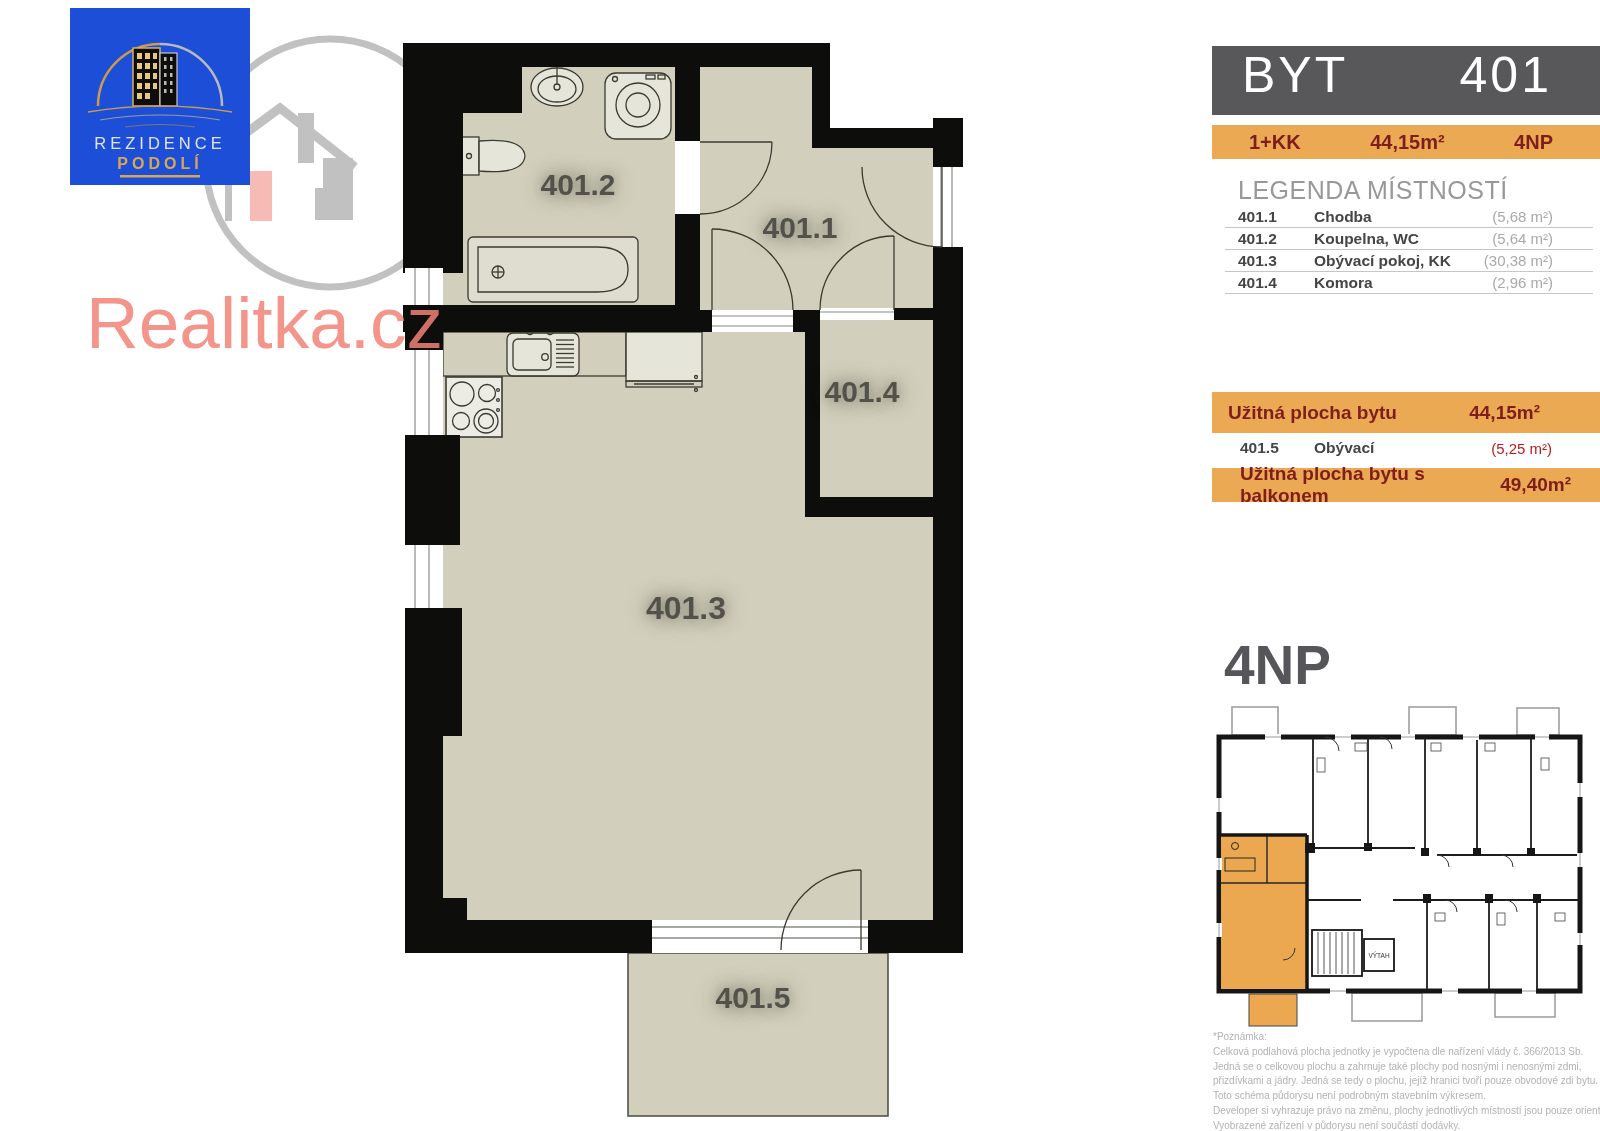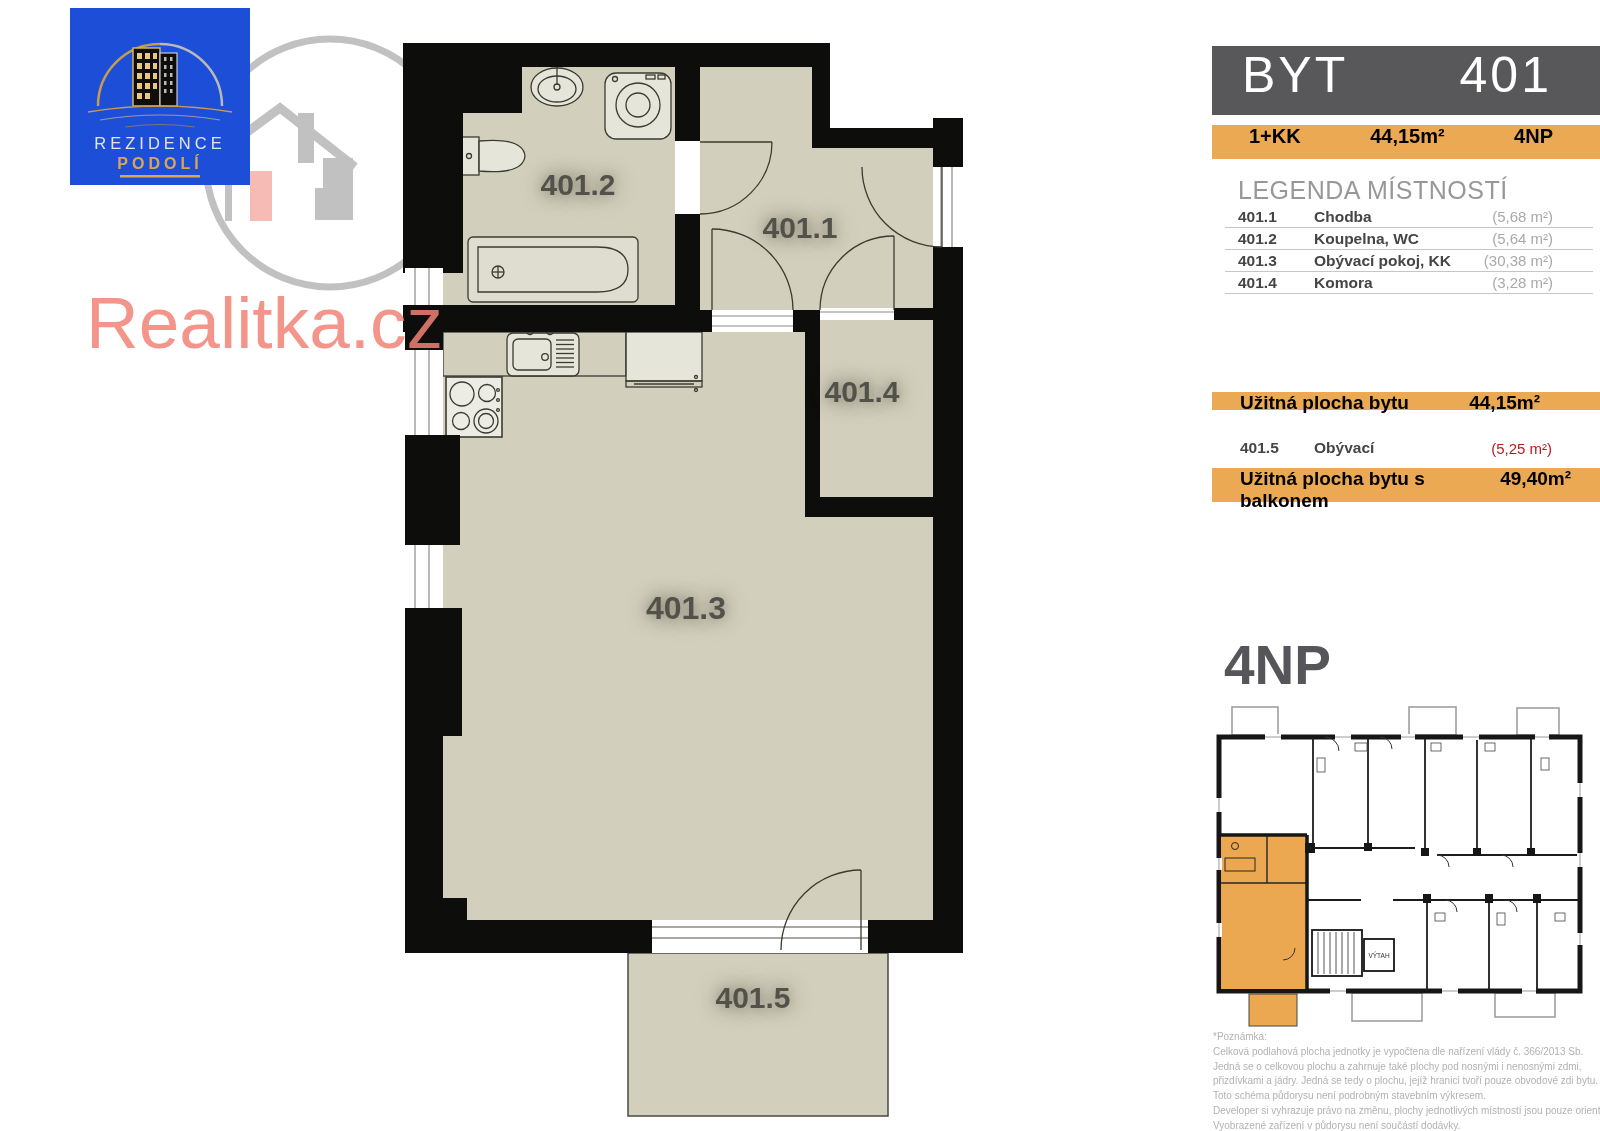--- a/index.html
+++ b/index.html
@@ -16,35 +16,35 @@
   #logo{left:70px;top:8px;width:180px;height:177px;background:#1d4ed8;z-index:5;}
   #logo svg{display:block;}
 
   
   #plan{left:400px;top:30px;z-index:2;}
   .room-label{z-index:3;color:#52524a;font-weight:bold;font-size:30px;
               transform:translate(-50%,-50%);white-space:nowrap;
               text-shadow:0 0 13px rgba(70,67,52,.55),0 0 28px rgba(70,67,52,.33);}
 
   
-  .bar{background:#eaa952;color:#000000;display:flex;}
+  .bar{background:#eaa952;color:#7f1d1d;display:flex;align-items:center;}
   #header-bar{left:1212px;top:46px;width:388px;height:69px;background:#58585a;color:#fff;
               display:flex;align-items:center;justify-content:space-between;
               padding:0 48px 12px 30px;box-sizing:border-box;font-size:50px;font-weight:300;letter-spacing:3px;gap:47px;}
   #summary-bar{left:1212px;top:125px;width:388px;height:34px;
                padding:0 47px 0 37px;box-sizing:border-box;font-size:20px;font-weight:bold;
                justify-content:space-between;}
   #legend-title{left:1238px;top:176px;font-size:25px;color:#98989b;letter-spacing:.5px;}
   #legend-table{left:1225px;top:206px;width:368px;font-size:15.5px;color:#454547;}
   .lrow{display:flex;align-items:center;height:21px;border-bottom:1px solid #c6c6c8;}
   .lrow .rid{width:89px;padding-left:13px;font-weight:bold;box-sizing:border-box;}
   .lrow .rname{flex:1;font-weight:bold;}
   .lrow .rarea{color:#a9a9ab;padding-right:40px;font-size:15px;}
-  #usable-bar{left:1212px;top:392px;width:388px;height:18px;
-              padding:0 60px 0 28px;box-sizing:border-box;font-size:19px;font-weight:bold;
+  #usable-bar{left:1212px;top:392px;width:388px;height:41px;
+              padding:0 60px 0 16px;box-sizing:border-box;font-size:19px;font-weight:bold;
               justify-content:space-between;}
   #balcony-row{left:1212px;top:436px;width:381px;height:24px;display:flex;align-items:center;
                font-size:15.5px;color:#454547;}
   #balcony-row .rid{width:102px;padding-left:28px;font-weight:bold;box-sizing:border-box;}
   #balcony-row .rname{flex:1;font-weight:bold;}
   #balcony-row .rarea{color:#b91c1c;padding-right:41px;font-size:15px;}
   #usable-balcony-bar{left:1212px;top:468px;width:388px;height:34px;
               padding:0 29px 0 28px;box-sizing:border-box;font-size:19px;font-weight:bold;
               justify-content:space-between;}
   #np-title{left:1224px;top:633px;font-size:55px;font-weight:bold;color:#56565a;}
@@ -314,21 +314,21 @@
       <span class="rarea">(5,64 m²)</span>
     </div>
     <div class="lrow">
       <span class="rid">401.3</span>
       <span class="rname">Obývací pokoj, KK</span>
       <span class="rarea">(30,38 m²)</span>
     </div>
     <div class="lrow">
       <span class="rid">401.4</span>
       <span class="rname">Komora</span>
-      <span class="rarea">(3,28 m²)</span>
+      <span class="rarea">(2,96 m²)</span>
     </div>
   </div>
 
   <div id="usable-bar" class="abs bar">
     <span>Užitná plocha bytu</span>
     <span>44,15m²</span>
   </div>
 
   <div id="balcony-row" class="abs">
     <span class="rid">401.5</span>

